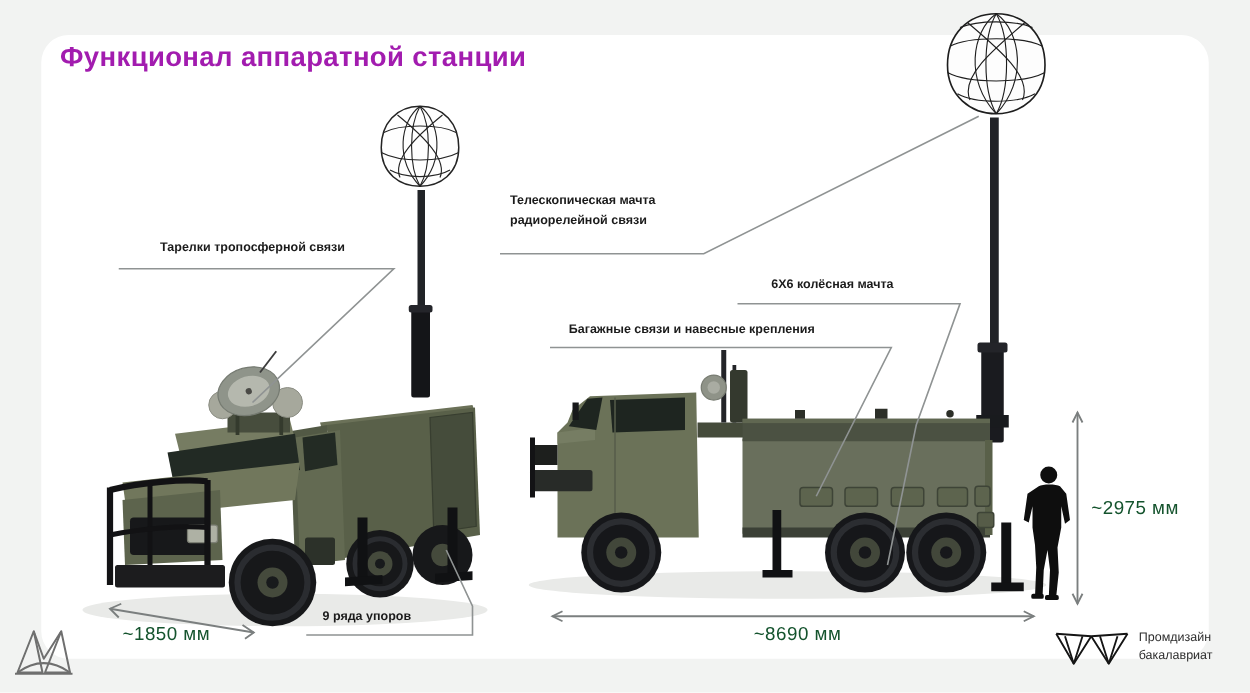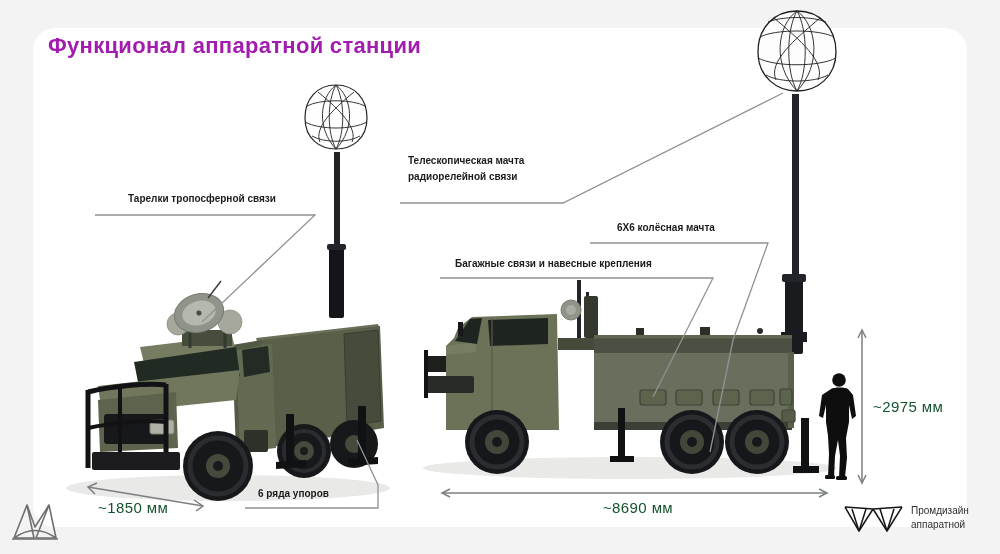--- a/index.html
+++ b/index.html
@@ -256,22 +256,22 @@
     <path d="M887,531 L880,509 M887,531 L894,509"></path>
   </g>
 </svg>
 
 <h1 class="title">Функционал аппаратной станции</h1>
 
 <div class="callout-label" style="left:104px;top:191px;margin-left:24px;">Тарелки тропосферной связи</div>
 <div class="callout-label wrap" style="left:408px;top:153px;">Телескопическая мачта радиорелейной связи</div>
 <div class="callout-label" style="left:617px;top:220px;">6X6 колёсная мачта</div>
 <div class="callout-label" style="left:455px;top:256px;">Багажные связи и навесные крепления</div>
-<div class="callout-label" style="left:258px;top:486px;">6 ряда упоров</div>
+<div class="callout-label" style="left:258px;top:486px;">9 ряда упоров</div>
 
 <div class="dim-text" style="left:98px;top:499px;">~1850 мм</div>
 <div class="dim-text" style="left:588px;top:499px;width:100px;text-align:center;">~8690 мм</div>
 <div class="dim-text" style="left:873px;top:398px;">~2975 мм</div>
 
 <div class="brand-text">
   <div>Промдизайн</div>
-  <div>аппаратной</div>
+  <div>бакалавриат</div>
 </div>
 
 </body></html>

